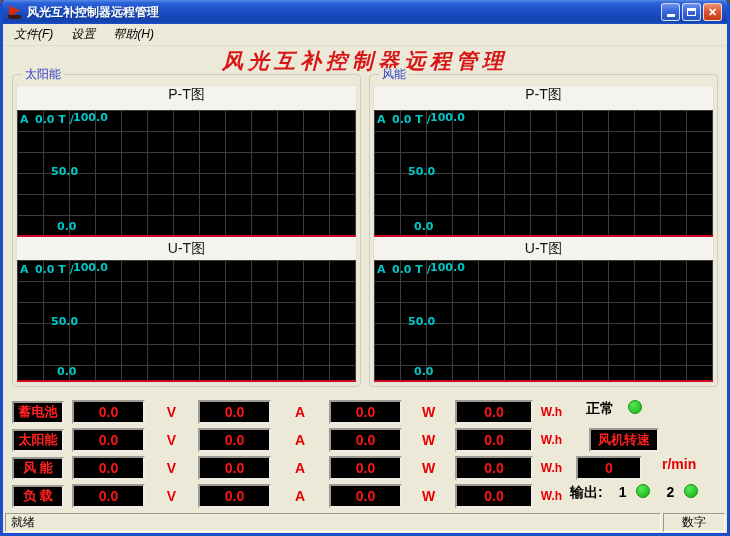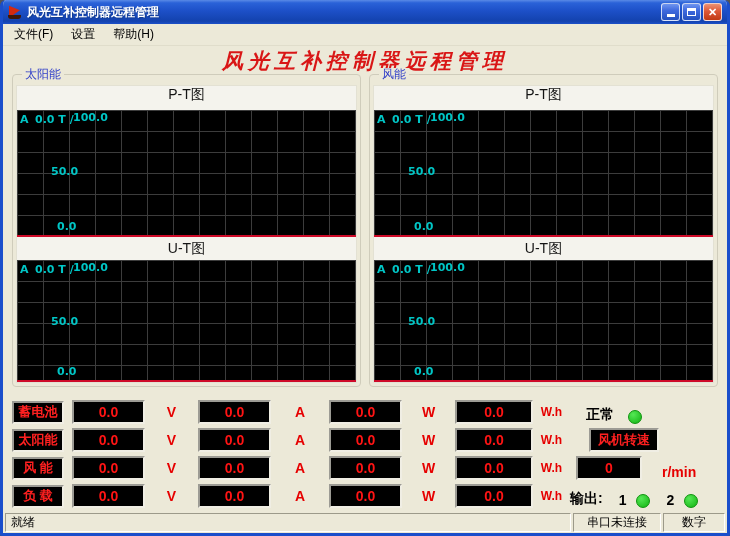--- a/index.html
+++ b/index.html
@@ -18,21 +18,21 @@
   .wbtn{width:19px;height:18px;border-radius:3px;border:1px solid rgba(255,255,255,.75);
     display:flex;align-items:center;justify-content:center;box-sizing:border-box;cursor:pointer;}
   .wbtn.bluish{background:linear-gradient(180deg,#6f95ef 0%,#3f6ade 40%,#2350bf 100%);}
   .wbtn.closeb{background:linear-gradient(180deg,#ec9273 0%,#dd5837 45%,#c13a14 100%);
     color:#fff;font-size:11px;font-weight:bold;line-height:1;}
   .glyph-min{width:8px;height:3px;background:#fff;align-self:flex-end;margin-bottom:3px;}
   .glyph-max{width:9px;height:8px;box-sizing:border-box;border:1px solid #fff;border-top-width:3px;}
   
   .menubar{height:21px;flex:0 0 auto;display:flex;align-items:center;background:#ece9d8;
     border-bottom:1px solid #e0ddcb;font-size:12px;color:#000;padding-left:2px;}
-  .menu-item{padding:2px 9px;cursor:default;}
+  .menu-item{padding:2px 9px;cursor:default;font-style:italic;}
   
   .client{flex:1 1 auto;position:relative;background:#ece9d8;}
   .app-title{height:27px;margin-top:1px;text-align:center;color:#d91616;
     font-family:"DejaVu Serif",serif;font-style:italic;font-weight:bold;font-size:21px;letter-spacing:5px;}
   .groups{display:flex;gap:8px;margin:0 9px;}
   .group{flex:1 1 0;height:313px;box-sizing:border-box;position:relative;
     border:1px solid #cfccbb;border-radius:4px;padding:10px 3px 3px 3px;background:#ece9d8;}
   .legend{position:absolute;top:-7px;left:9px;padding:0 3px;background:#ece9d8;
     color:#3240c8;font-size:12px;line-height:13px;}
   .chart-panel{width:100%;height:100%;box-sizing:border-box;background:#f4f3ed;
@@ -58,21 +58,21 @@
     grid-template-columns:60px 73px 53px 73px 58px 73px 53px 78px 37px 1fr;
     grid-auto-rows:24px;row-gap:4px;align-items:center;}
   .lbl-box{width:52px;height:23px;box-sizing:border-box;background:#000;color:#ff2020;
     border:2px inset #f0eee4;display:flex;align-items:center;justify-content:center;
     font-size:13px;font-weight:bold;justify-self:start;}
   .disp{width:100%;height:24px;box-sizing:border-box;background:#000;color:#ff1414;
     border:2px inset #f0eee4;display:flex;align-items:center;justify-content:center;
     font-size:14px;font-weight:bold;}
   .unit{color:#e60000;font-weight:bold;font-size:14px;text-align:center;}
   .unit-wh{font-size:12px;}
-  .rc{display:flex;align-items:flex-end;height:24px;}
+  .rc{display:flex;align-items:flex-start;height:24px;}
   .rc-normal{padding-left:16px;gap:14px;color:#000;font-weight:bold;font-size:14px;}
   .led{width:14px;height:14px;border-radius:50%;flex:0 0 auto;
     background:radial-gradient(circle at 35% 30%,#55e855,#12b312);border:1px solid #0c930c;box-sizing:border-box;}
   .fan-box{width:70px;height:24px;box-sizing:border-box;background:#000;color:#ff2020;
     border:2px inset #f0eee4;display:flex;align-items:center;justify-content:center;
     font-size:13px;font-weight:bold;margin-left:19px;}
   .fan-disp{width:66px;flex:0 0 auto;margin-left:6px;}
   .r-unit{color:#e60000;font-weight:bold;font-size:14px;margin-left:20px;}
   .rc-out{gap:4px;color:#000;font-weight:bold;font-size:14px;}
   .rc-out .out-num{margin-left:12px;margin-right:6px;}
@@ -229,17 +229,16 @@
         <span class="led"></span>
         <span class="out-num">2</span>
         <span class="led"></span>
       </div>
 
     </div>
   </div>
 
   <div class="statusbar">
     <div class="sb-cell sb-main">就绪</div>
-    <div class="sb-cell sb-serial">串口未连接</div>
     <div class="sb-cell sb-num">数字</div>
   </div>
 
 </div>
 
 </body></html>

